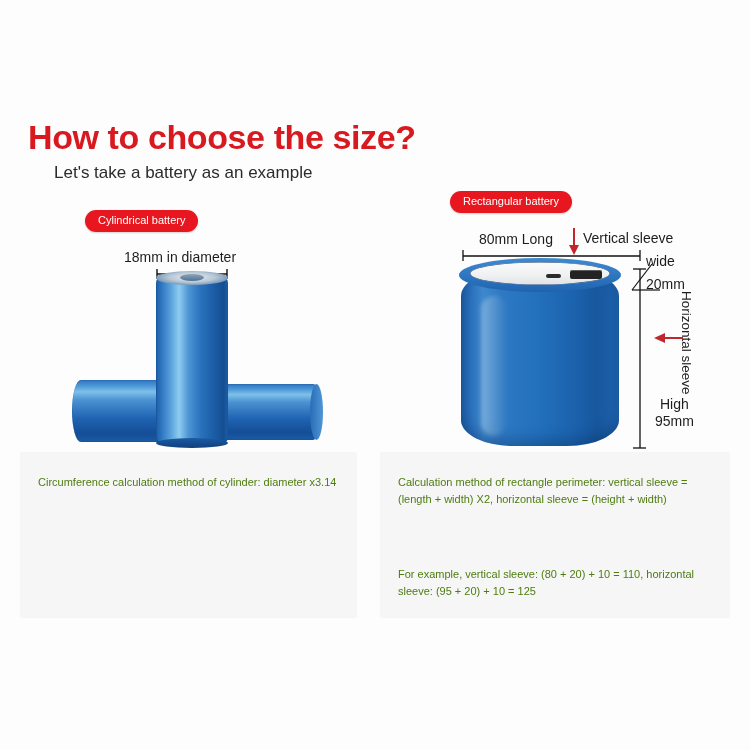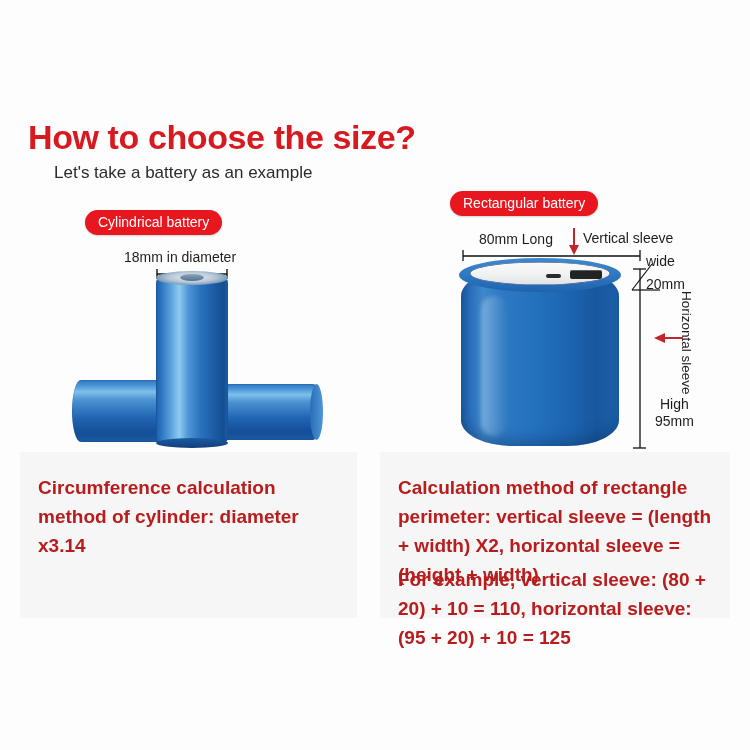--- a/index.html
+++ b/index.html
@@ -41,21 +41,21 @@
     color: #2b2b2b;
     white-space: nowrap;
     margin-left: 25px;
   }
 
   
   .pill {
     position: absolute;
     background: #e8161f;
     color: #ffffff;
-    font-size: 14px;
+    font-size: 11px;
     border-radius: 14px;
     padding: 4px 13px 5px 13px;
     white-space: nowrap;
     line-height: 1.15;
     box-shadow: 0 1px 2px rgba(0,0,0,0.18);
   }
   .pill-cyl { left: 85px; top: 210px; }
   .pill-rect { left: 450px; top: 191px; }
 
   
@@ -224,24 +224,23 @@
   
   .panel {
     position: absolute;
     background: #f6f6f6;
     border-radius: 2px;
   }
   .panel-left  { left: 20px;  top: 452px; width: 337px; height: 166px; }
   .panel-right { left: 380px; top: 452px; width: 350px; height: 166px; }
   .panel p {
     margin: 0;
-    font-size: 19px;
+    font-size: 11px;
     line-height: 1.52;
-    color: #b91c1c;
-    font-weight: bold;
+    color: #4d7c0f;
   }
   .panel .p1 { position: absolute; left: 18px; top: 22px; width: 304px; }
   .panel .p2 { position: absolute; left: 18px; top: 78px; width: 308px; }
   .panel-right .p1 { width: 318px; top: 22px; }
   .panel-right .p2 { width: 318px; top: 114px; }
 
   svg { display: block; overflow: visible; }
 </style>
 </head>
 <body>

